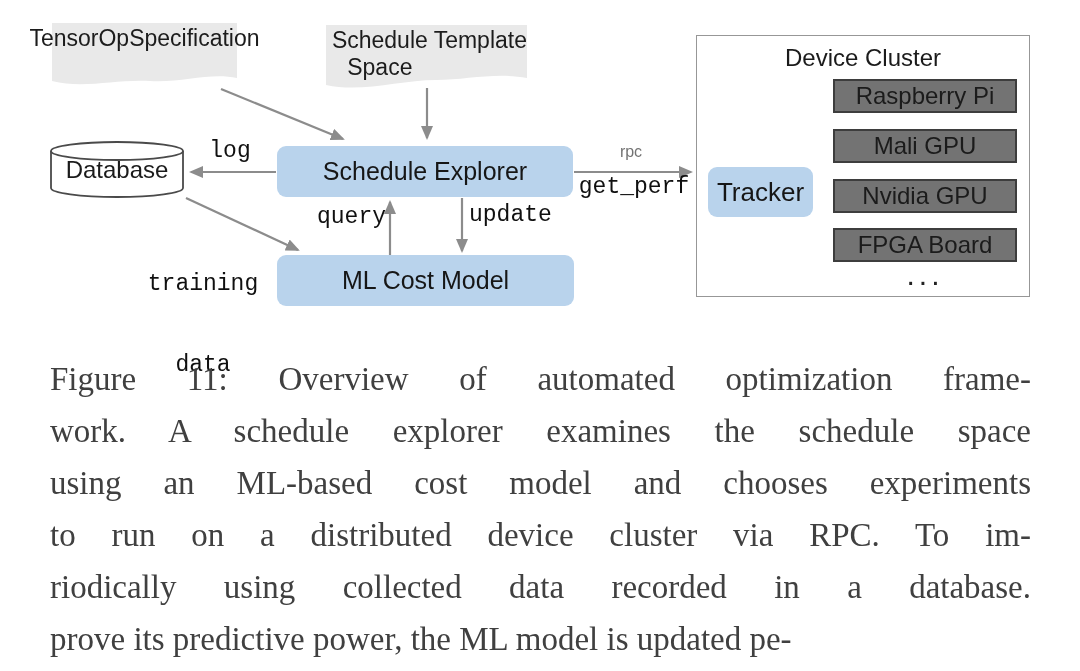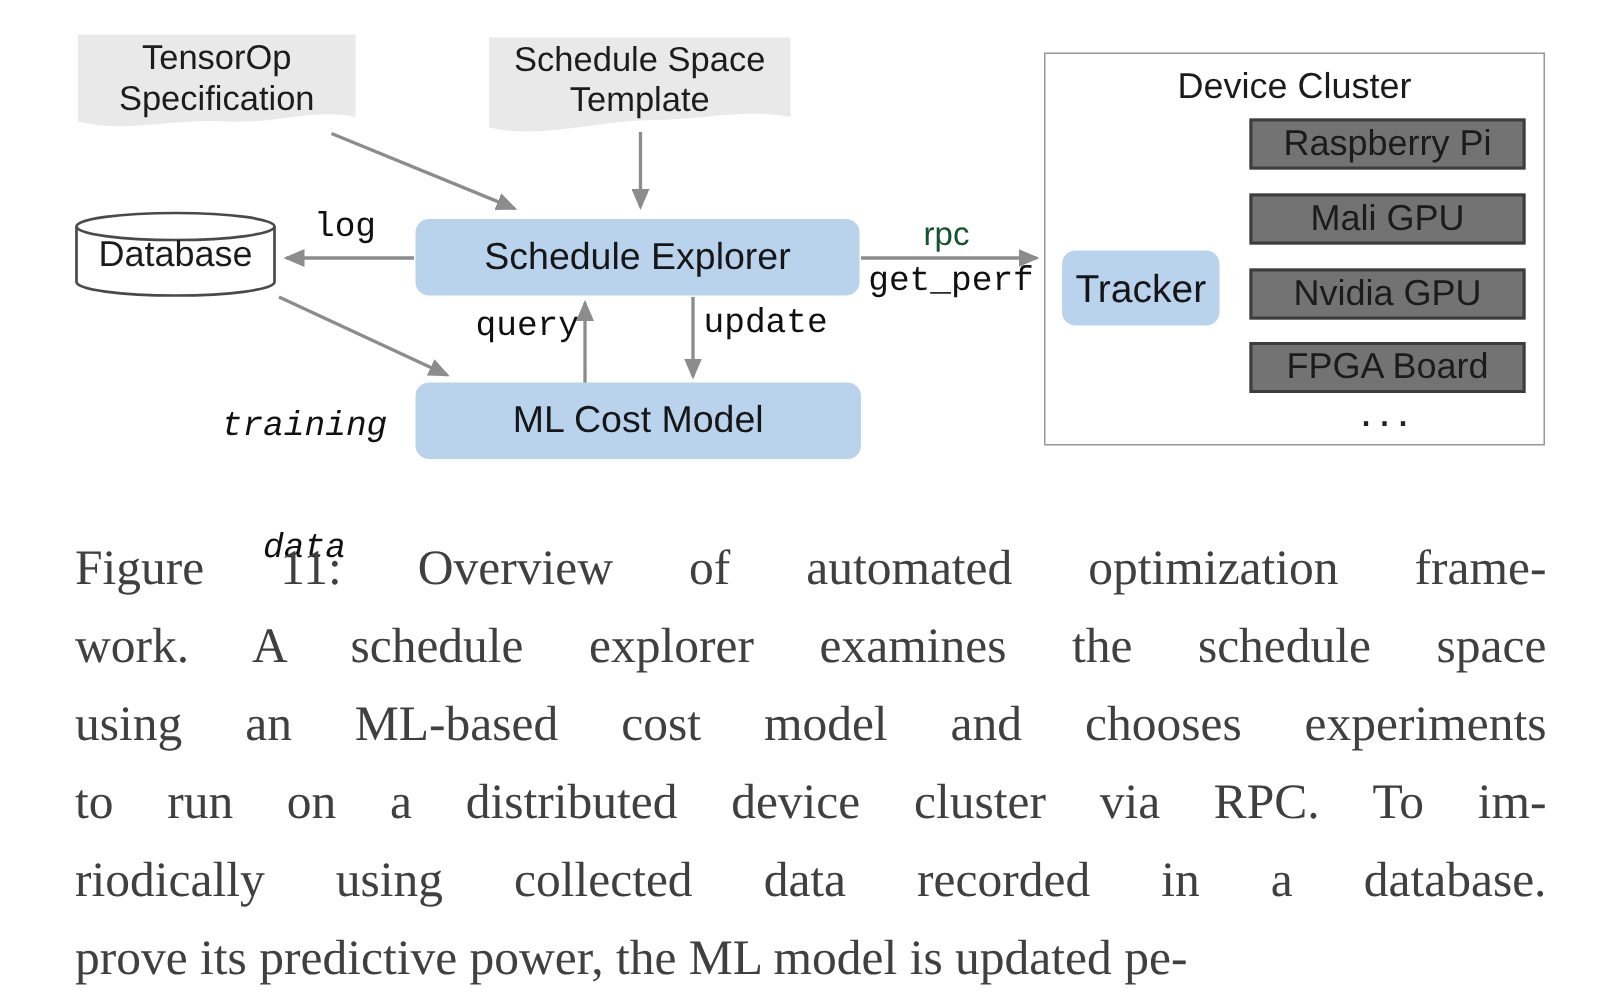--- a/index.html
+++ b/index.html
@@ -5,37 +5,37 @@
   * { margin:0; padding:0; box-sizing:border-box; }
   html,body { width:1080px; height:671px; background:#ffffff; overflow:hidden; }
   body { position:relative; font-family:"Liberation Sans", sans-serif; color:#1b1b1b; }
 
   .diagram { position:absolute; left:0; top:0; width:1080px; height:353px; }
   .shapes { position:absolute; left:0; top:0; width:1080px; height:353px; }
 
   .node { position:absolute; display:flex; align-items:center; justify-content:center;
           text-align:center; color:#161616; }
   .blue { background:#b9d3ec; border-radius:9px; font-size:25px; }
-  .doc-label { position:absolute; display:flex; flex-direction:column; 
+  .doc-label { position:absolute; display:flex; flex-direction:row; 
                justify-content:center; text-align:center; font-size:23px; line-height:27px; color:#1c1c1c; }
   .db-label { position:absolute; left:51px; top:152px; width:132px; height:36px;
               display:flex; align-items:center; justify-content:center; font-size:24px; }
 
   .cluster { position:absolute; left:696px; top:35px; width:334px; height:262px;
              background:#ffffff; border:1.5px solid #979797; }
   .cluster-title { position:absolute; left:0; top:8px; width:100%; text-align:center; font-size:24px; }
   .devbox { position:absolute; left:136px; width:184px; height:34px; background:#737373;
             border:2px solid #3d3d3d; display:flex; align-items:center; justify-content:center;
             font-size:24px; }
   .dev-dots { position:absolute; left:136px; top:222px; width:184px; text-align:center;
               font-size:30px; letter-spacing:4px; color:#222; }
 
   .edge-label { position:absolute; font-family:"Liberation Mono", monospace; font-size:23px;
                 color:#101010; white-space:pre; }
-  .edge-label-sans { position:absolute; font-size:22px; color:#14532d; }
+  .edge-label-sans { position:absolute; font-size:16px; color:#737373; }
 
   .caption { position:absolute; left:50px; top:353px; width:981px;
              font-family:"Liberation Serif", serif; font-size:33px; line-height:52px; color:#404040; }
   .cap-line { text-align:justify; text-align-last:justify; white-space:nowrap; }
   .cap-line:last-child { text-align-last:left; }
 </style>
 </head>
 <body>
 
 <div class="diagram">
@@ -83,21 +83,21 @@
     <div class="devbox" style="top:43px;">Raspberry Pi</div>
     <div class="devbox" style="top:93px;">Mali GPU</div>
     <div class="devbox" style="top:143px;">Nvidia GPU</div>
     <div class="devbox" style="top:192px;">FPGA Board</div>
     <div class="dev-dots">...</div>
   </div>
 
   <div class="node blue" style="left:708px; top:147px; width:105px; height:50px; font-size:26px;margin-top:20px;">Tracker</div>
 
   <div class="edge-label" style="left:196px; top:138px; width:68px; text-align:center;">log</div>
-  <div class="edge-label" style="left:142px; top:217px; width:122px; text-align:center; line-height:27px;font-style:italic;">
+  <div class="edge-label" style="left:142px; top:217px; width:122px; text-align:center; line-height:27px;">
     <div>training</div>
     <div>data</div>
   </div>
   <div class="edge-label" style="left:298px; top:204px; width:88px; text-align:right;">query</div>
   <div class="edge-label" style="left:469px; top:202px; width:110px; text-align:left;">update</div>
   <div class="edge-label-sans" style="left:598px; top:143px; width:66px; text-align:center;">rpc</div>
   <div class="edge-label" style="left:575px; top:174px; width:118px; text-align:center;">get_perf</div>
 </div>
 
 <div class="caption">

